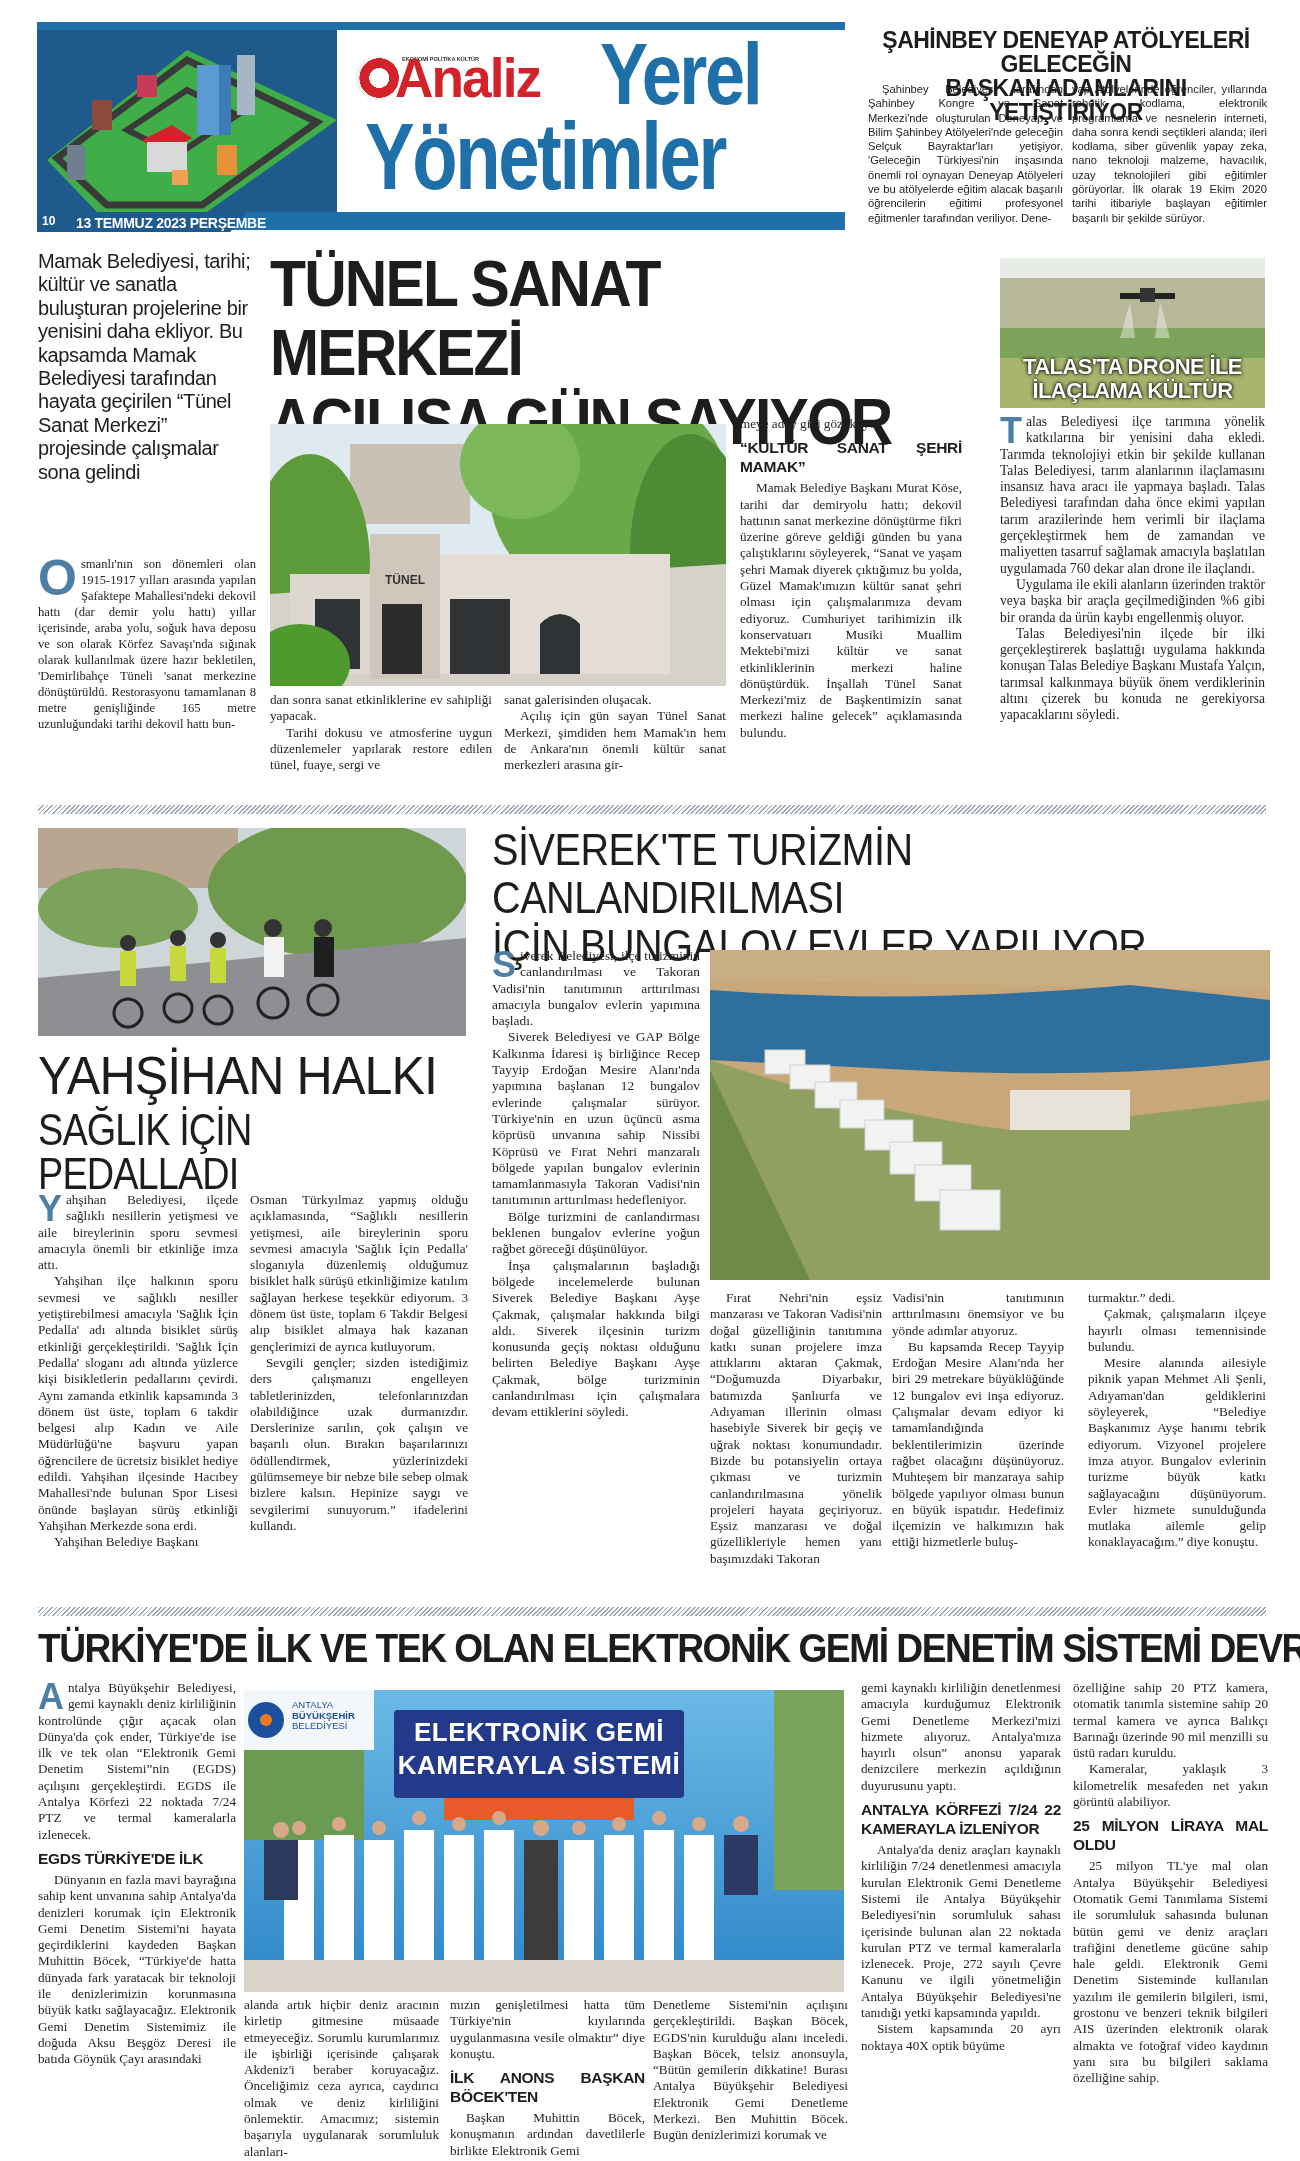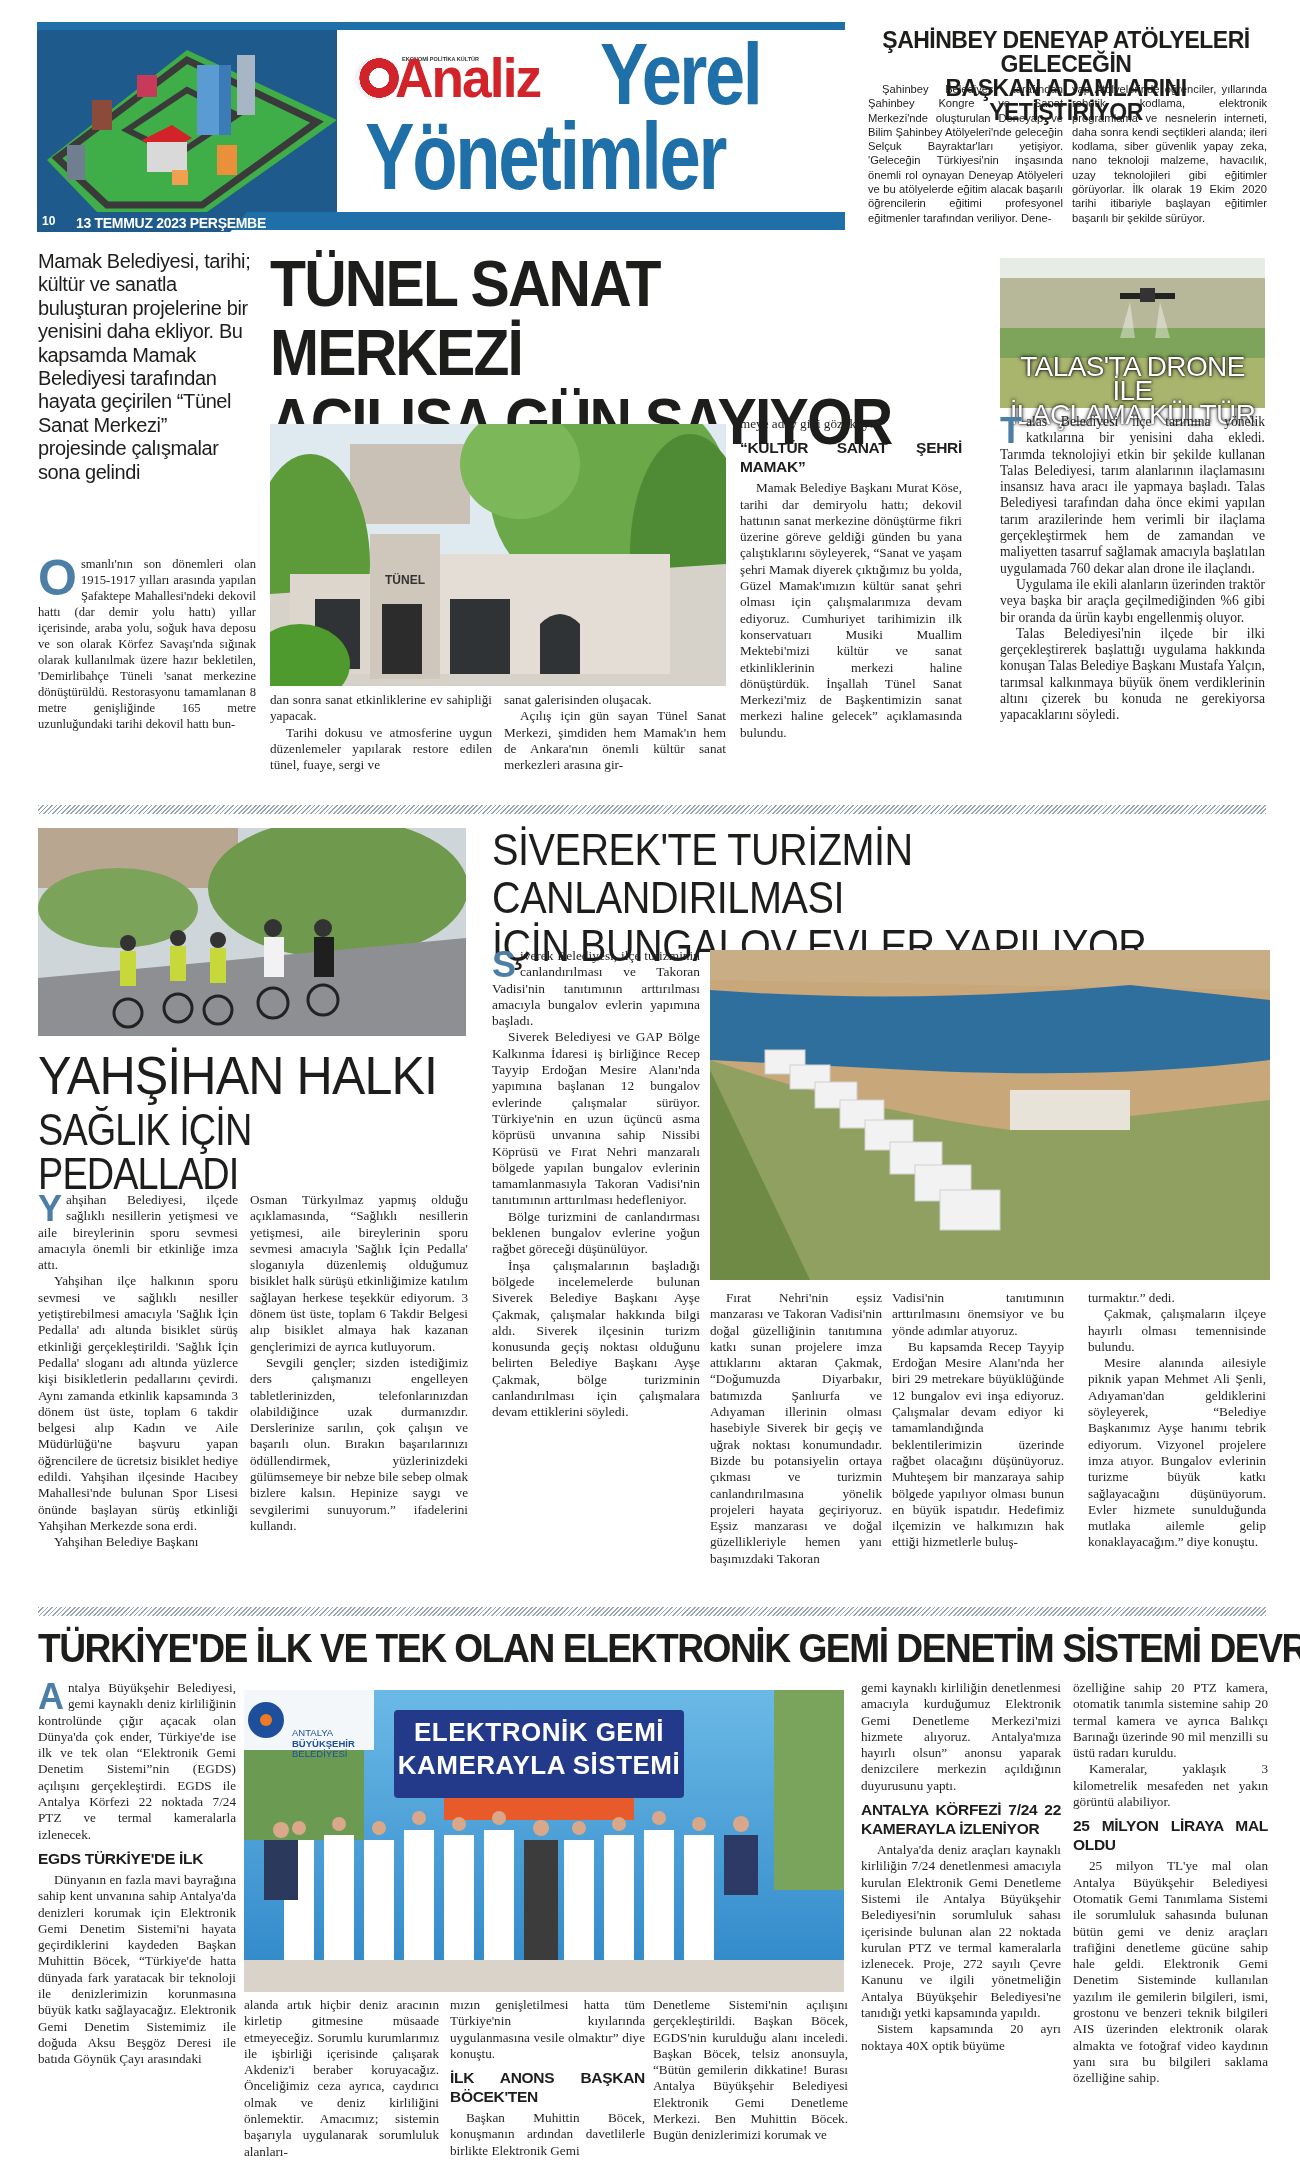--- a/index.html
+++ b/index.html
@@ -119,21 +119,21 @@
     <rect width="265" height="150" fill="#e8ece6"></rect>
     <rect y="20" width="265" height="50" fill="#b7b89a"></rect>
     <rect y="70" width="265" height="30" fill="#7ea35a"></rect>
     <rect y="100" width="265" height="50" fill="#a9b56d"></rect>
     <rect x="120" y="35" width="55" height="6" fill="#222"></rect>
     <rect x="140" y="30" width="15" height="14" fill="#333"></rect>
     <polygon points="130,44 120,80 135,80" fill="#ffffff" opacity="0.4"></polygon>
     <polygon points="160,44 170,80 155,80" fill="#ffffff" opacity="0.4"></polygon>
   </svg>
 </div>
-<div class="abs sans" style="left:1000px; top:355px; width:265px; text-align:center; font-size:28px; font-weight:normal; line-height:24px; color:#fff; letter-spacing:-0.6px; text-shadow:0 0 4px #000, 0 0 2px #000;">
+<div class="abs sans" style="left:1000px; top:355px; width:265px; text-align:center; font-size:22px; font-weight:bold; line-height:24px; color:#fff; letter-spacing:-0.6px; text-shadow:0 0 4px #000, 0 0 2px #000;">
   <div>TALAS'TA DRONE İLE</div>
   <div>İLAÇLAMA KÜLTÜR</div>
 </div>
 <div class="abs body-text" style="left:1000px; top:414px; width:265px; font-size:13.6px; line-height:16.3px;">
   <p class="noindent"><span class="drop sm">T</span><span>alas Belediyesi ilçe tarımına yönelik katkılarına bir yenisini daha ekledi. Tarımda teknolojiyi etkin bir şekilde kullanan Talas Belediyesi, tarım alanlarının ilaçlamasını insansız hava aracı ile yapmaya başladı. Talas Belediyesi tarafından daha önce ekimi yapılan tarım arazilerinde hem verimli bir ilaçlama gerçekleştirmek hem de zamandan ve maliyetten tasarruf sağlamak amacıyla başlatılan uygulamada 760 dekar alan drone ile ilaçlandı.</span></p>
   <p>Uygulama ile ekili alanların üzerinden traktör veya başka bir araçla geçilmediğinden %6 gibi bir oranda da ürün kaybı engellenmiş oluyor.</p>
   <p>Talas Belediyesi'nin ilçede bir ilki gerçekleştirerek başlattığı uygulama hakkında konuşan Talas Belediye Başkanı Mustafa Yalçın, tarımsal kalkınmaya büyük önem verdiklerinin altını çizerek bu konuda ne gerekiyorsa yapacaklarını söyledi.</p>
 </div>
 
 <div class="abs hatch" style="left:38px; top:805px; width:1228px;"></div>
@@ -276,21 +276,21 @@
         <circle cx="297" cy="138" r="8"></circle>
       <circle cx="335" cy="138" r="7"></circle>
         <circle cx="375" cy="134" r="7"></circle>
         <circle cx="415" cy="128" r="7"></circle>
         <circle cx="455" cy="134" r="7"></circle>
         <circle cx="497" cy="134" r="8"></circle>
     </g>
   </svg>
 </div>
 <div class="abs sans" style="left:292px; top:1700px; font-size:9.5px; line-height:10.5px; color:#1e4f9c; font-weight:bold;">
-  <div style="font-weight:normal;margin-top:28px;">ANTALYA</div>
+  <div style="font-weight:normal;">ANTALYA</div>
   <div>BÜYÜKŞEHİR</div>
   <div style="font-weight:normal;">BELEDİYESİ</div>
 </div>
 <div class="abs sans" style="left:394px; top:1716px; width:290px; text-align:center; font-size:26px; line-height:33px; font-weight:bold; color:#ffffff; letter-spacing:0.5px;">
   <div>ELEKTRONİK GEMİ</div>
   <div>KAMERAYLA SİSTEMİ</div>
 </div>
 
 <div class="abs body-text" style="left:244px; top:1997px; width:195px;">
   <p class="noindent">alanda artık hiçbir deniz aracının kirletip gitmesine müsaade etmeyeceğiz. Sorumlu kurumlarımız ile işbirliği içerisinde çalışarak Akdeniz'i beraber koruyacağız. Önceliğimiz ceza ayrıca, caydırıcı olmak ve deniz kirliliğini önlemektir. Amacımız; sistemin başarıyla uygulanarak sorumluluk alanları-</p>

